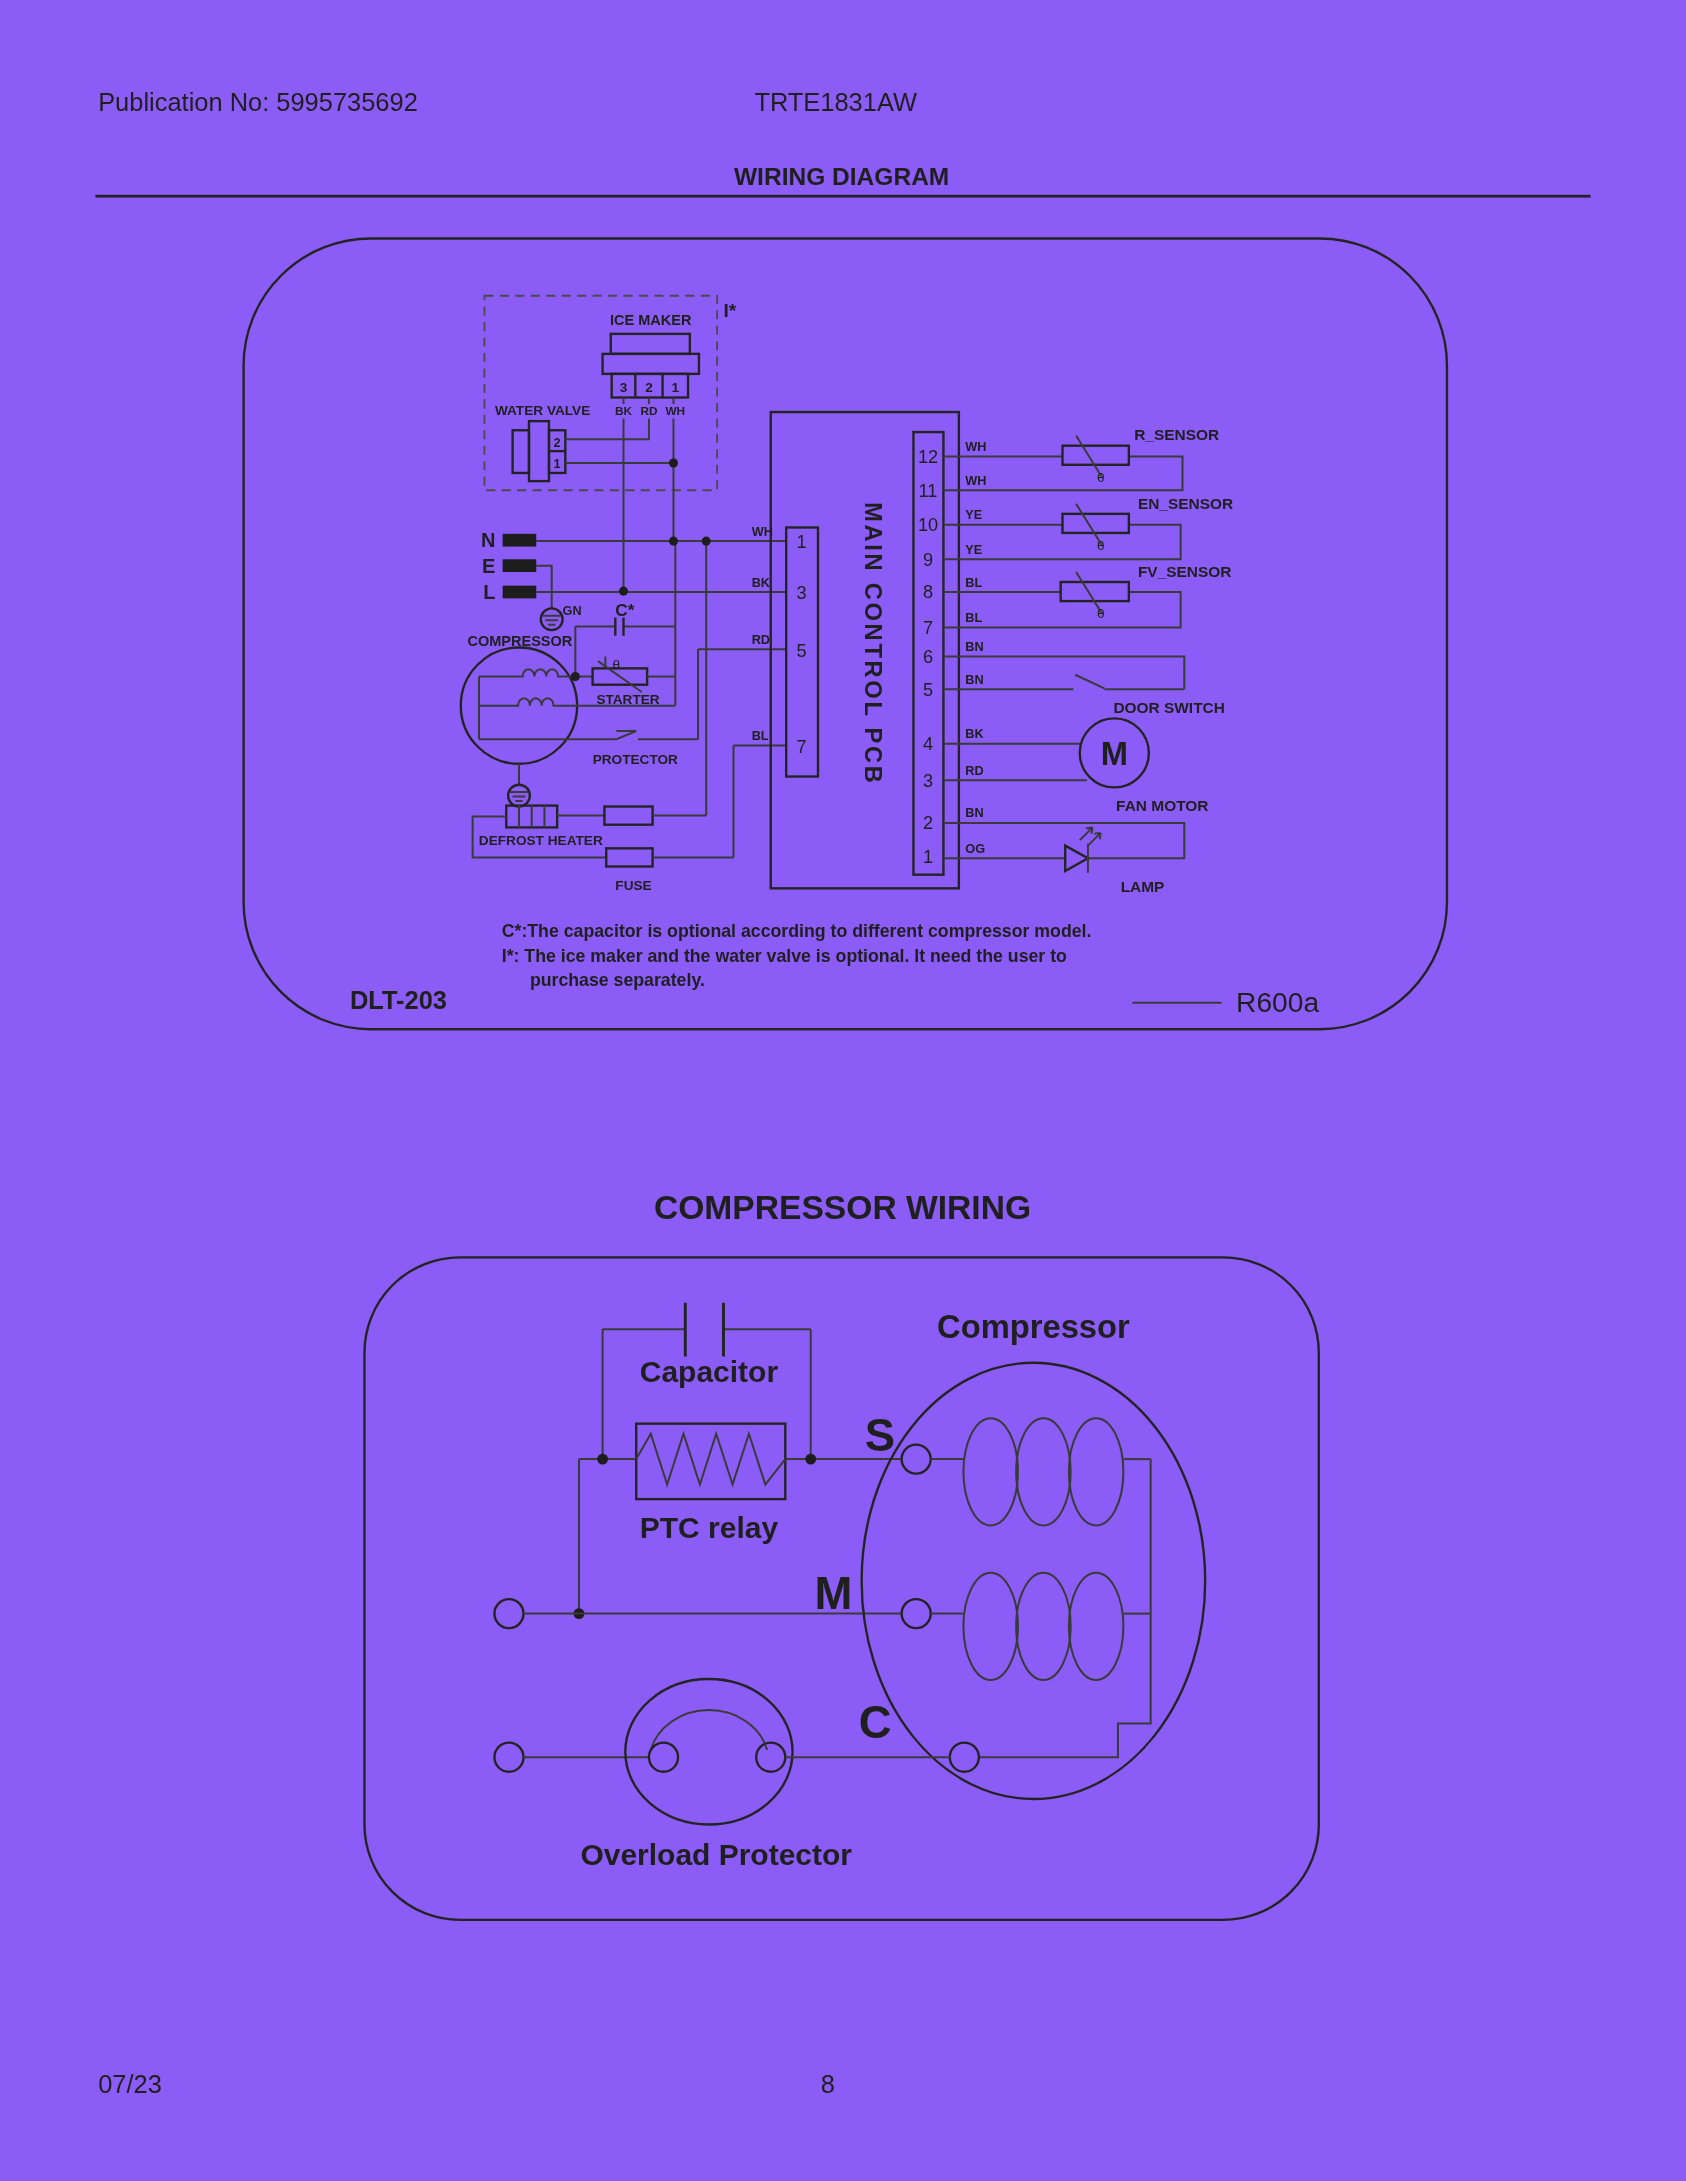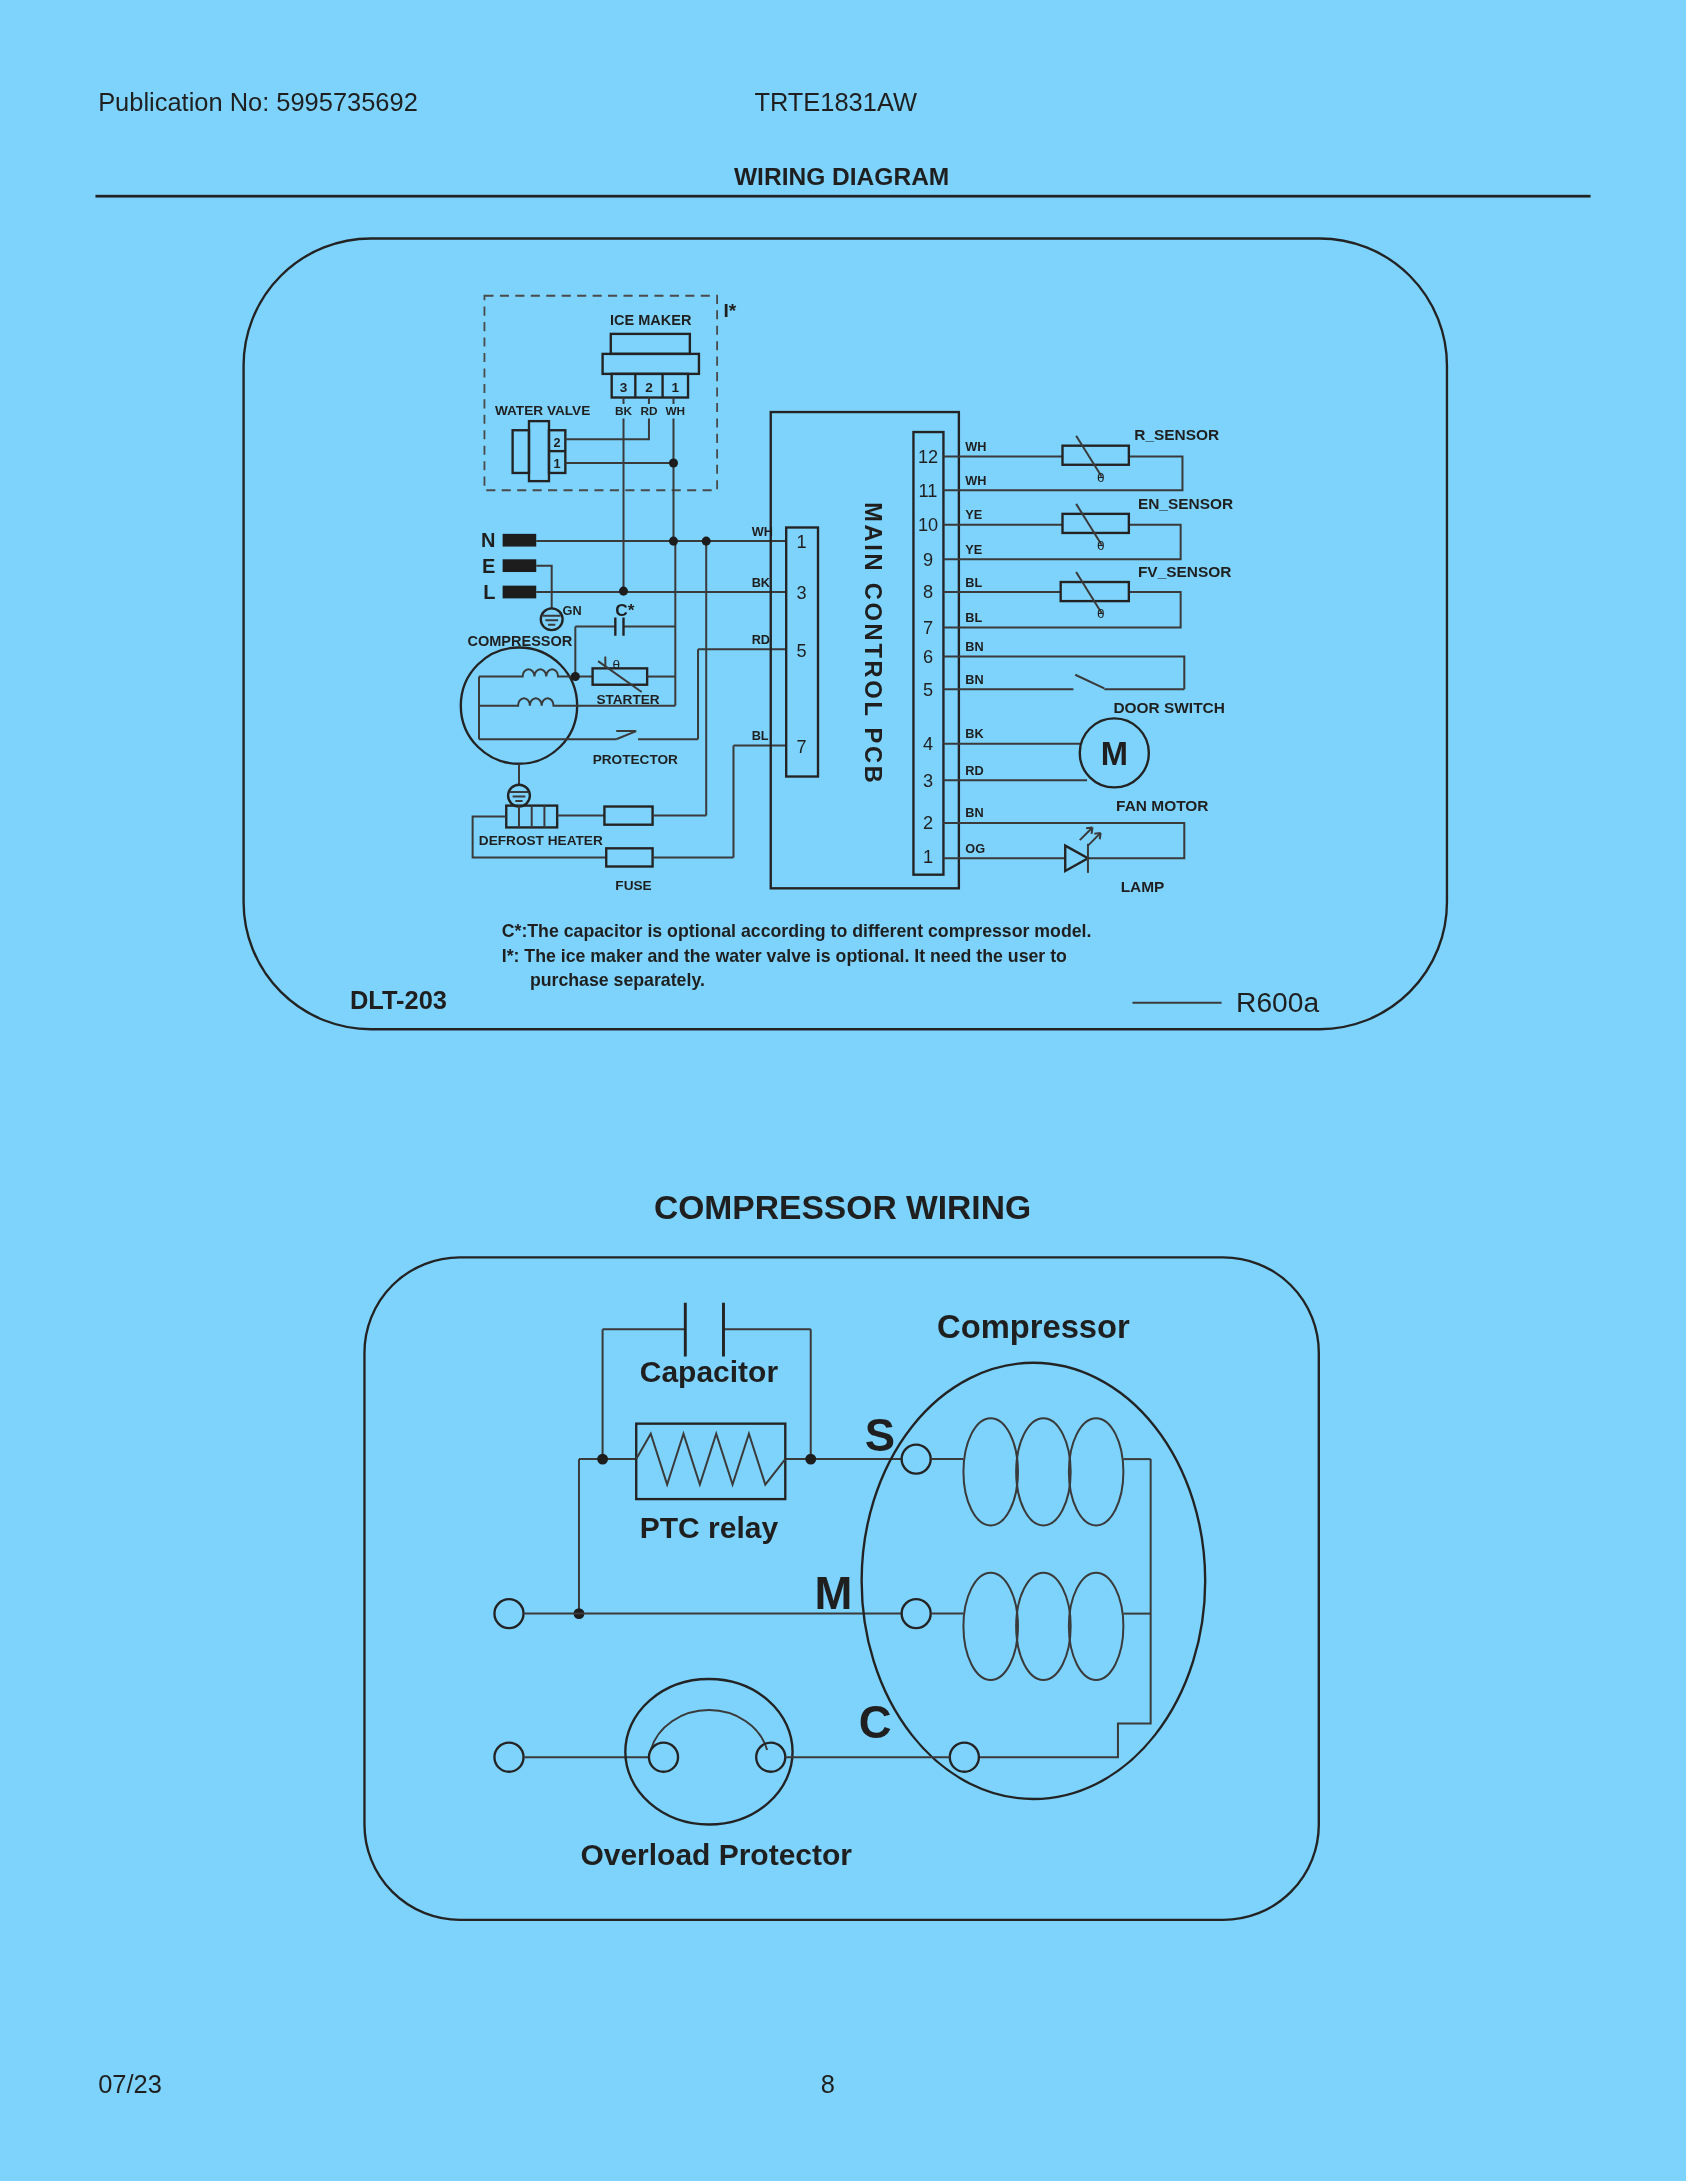--- a/index.html
+++ b/index.html
@@ -1,16 +1,16 @@
 <!DOCTYPE html>
 <html style="font-size:14.5px"><head>
 <meta charset="utf-8">
 <style>
   html,body{margin:0;padding:0;background:#888;}
-  .page{position:relative;width:1686px;height:2182px;background:#7dd3fc;margin:0 auto;
+  .page{position:relative;width:1686px;height:2182px;background:#8b5cf6;margin:0 auto;
         font-family:"Liberation Sans",sans-serif;}
   svg{position:absolute;left:0;top:0;}
   text{fill:#1f1f1f;}
   .t{font-family:"Liberation Sans",sans-serif;}
   .w{stroke:#3a3a3a;stroke-width:2.2;fill:none;}
   .c{stroke:#232323;stroke-width:2.6;fill:none;}
   .dash{stroke:#4a4a4a;stroke-width:2;fill:none;stroke-dasharray:10 7;}
   .blk{fill:#1d1d1d;}
   .dot{fill:#1d1d1d;}
 </style>

